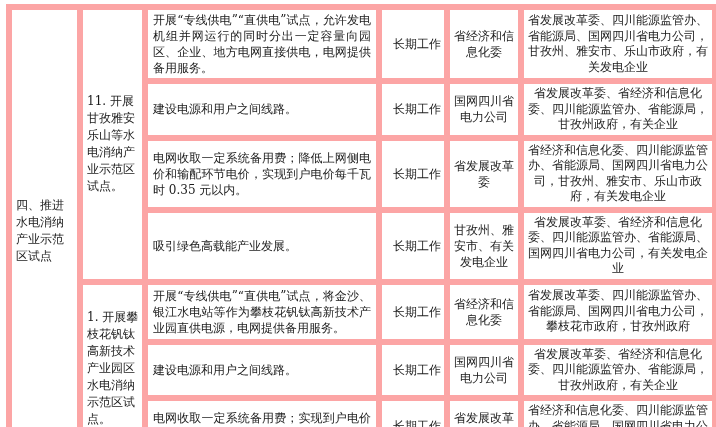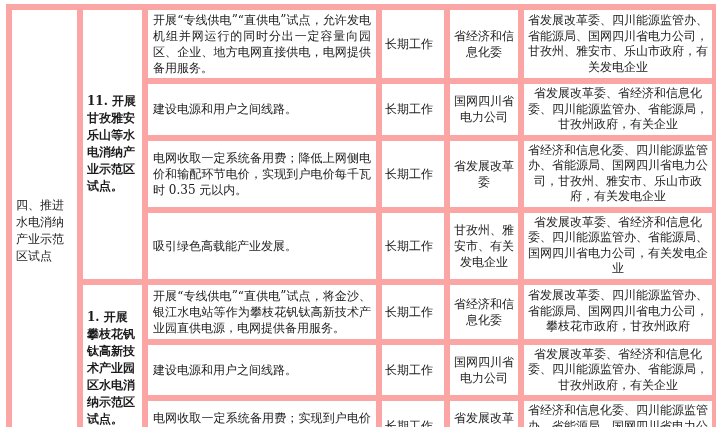--- a/index.html
+++ b/index.html
@@ -15,23 +15,23 @@
   }
   td {
     border:6px solid #fca5a5;
     vertical-align:middle;
     font-size:12px; line-height:16px;
     padding:2px 3px;
     word-break:break-all;
     overflow:hidden;
   }
   td.col-category { line-height:17px; padding-left:4px; }
-  td.col-task { line-height:17px; padding-left:4px;font-weight:bold; }
+  td.col-task { line-height:17px; padding-left:4px; }
   td.col-measure { text-align:justify; padding:2px 5px; }
-  td.col-schedule { text-align:left; }
+  td.col-schedule { text-align:right; }
   td.col-lead { text-align:center; line-height:16px; padding:2px 2px; }
   td.col-participants { text-align:center; line-height:15.5px; padding:2px 4px; }
   .footer {
     position:absolute; left:32px; top:429px;
     font-size:13px; letter-spacing:2px; color:#1b1b1b;
   }
 </style>
 </head>
 <body>
 

